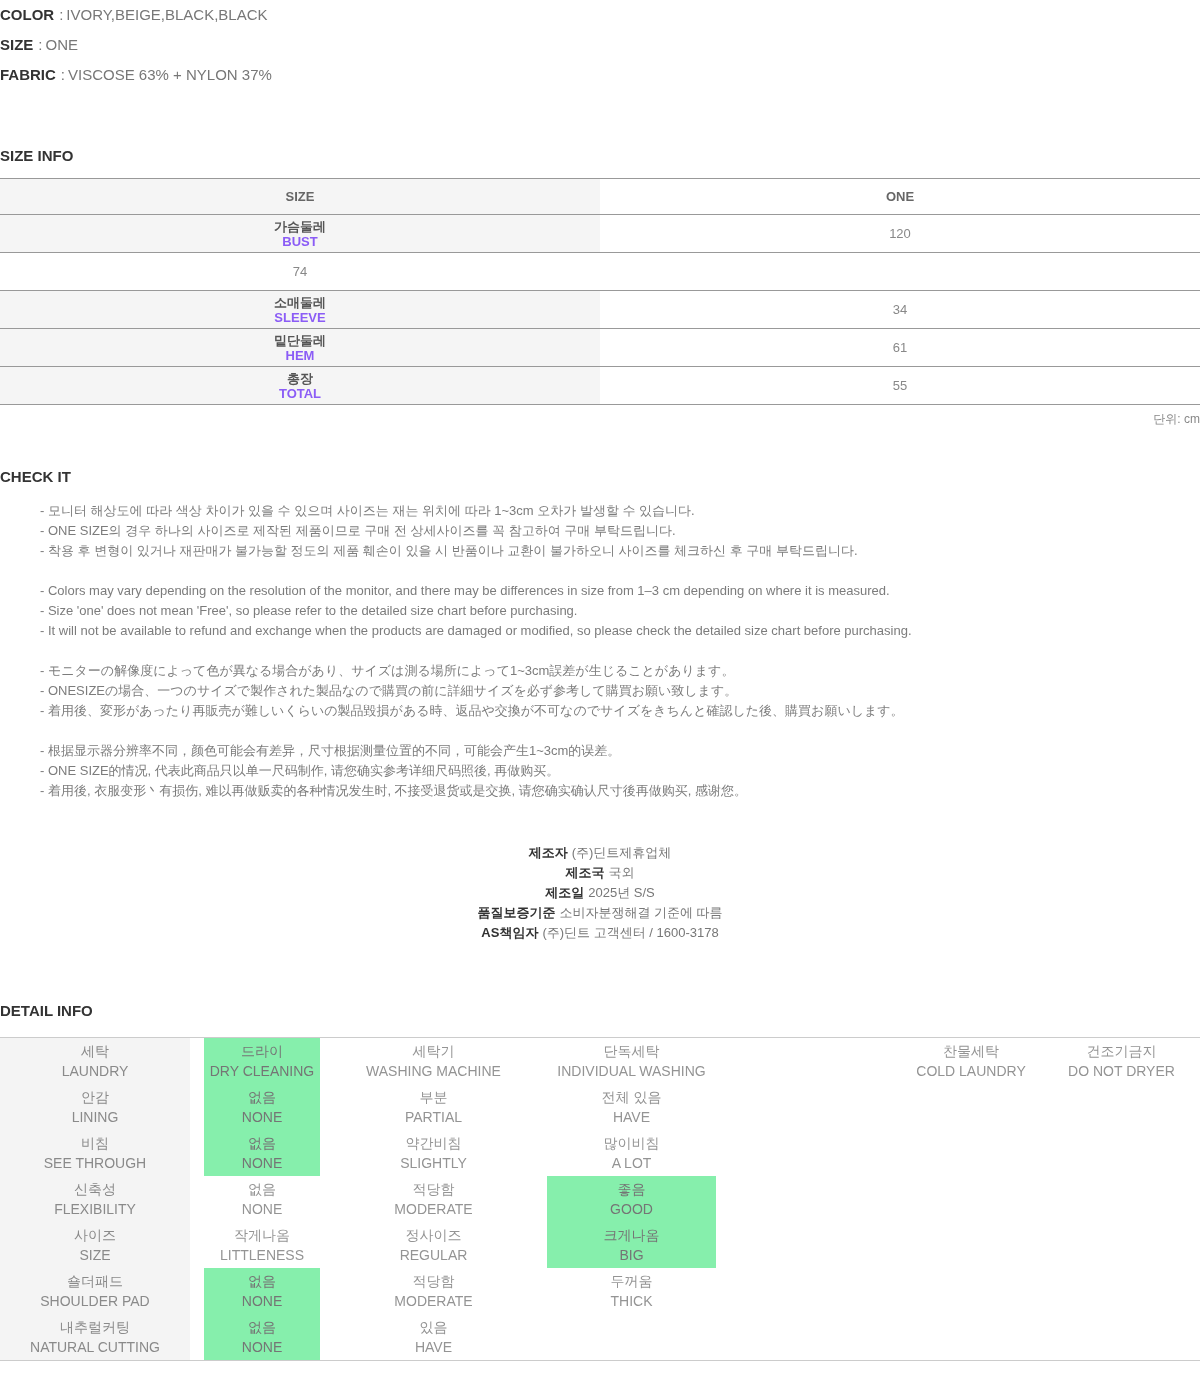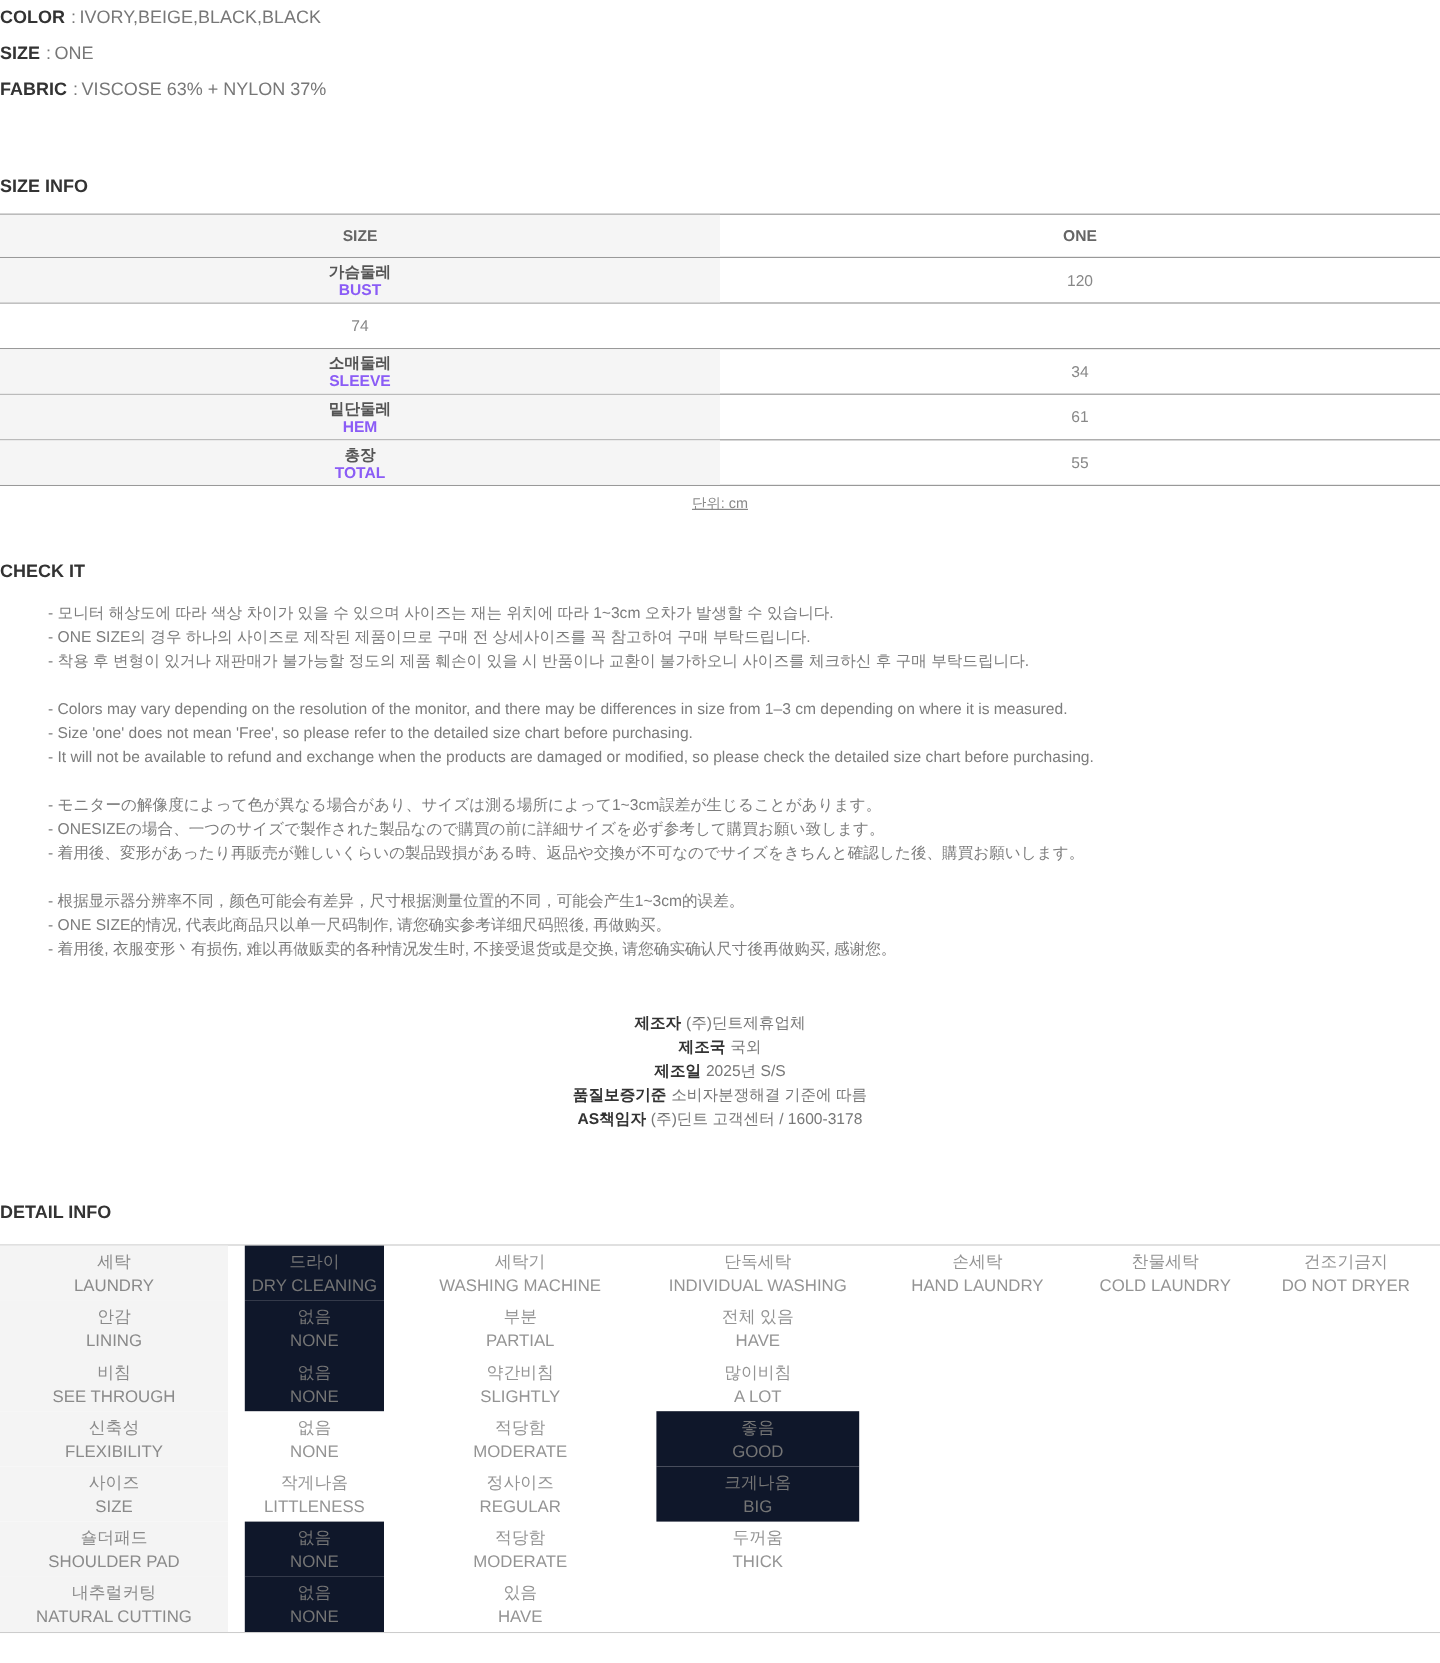--- a/index.html
+++ b/index.html
@@ -25,21 +25,21 @@
   
   .stable { margin-top: 12px; border-top: 1px solid #999; font-size: 13px; }
   .srow { display: flex; border-bottom: 1px solid #999; }
   .srow.head { height: 36px; }
   .srow.data { height: 38px; }
   .scl { width: 600px; background: #f5f5f5; display: flex; flex-direction: column; justify-content: center; text-align: center; }
   .scr { width: 600px; display: flex; flex-direction: column; justify-content: center; text-align: center; color: #888; }
   .head .scl, .head .scr { font-weight: bold; color: #666; }
   .kr { font-weight: bold; color: #555; line-height: 15px; }
   .en { font-weight: bold; color: #8b5cf6; line-height: 15px; }
-  .unit { font-size: 12px; color: #888; text-align: center; margin-top: 6px; line-height: 16px; text-decoration: underline; }
+  .unit { font-size: 12px; color: #888; text-align: right; margin-top: 6px; line-height: 16px; }
 
   
   .notes { margin-top: 14px; }
   .note-group { margin: 0 0 20px; }
   .note { font-size: 13px; line-height: 20px; color: #7c7c7c; margin: 0; padding-left: 40px; }
 
   
   .maker { margin-top: 42px; }
   .maker p { margin: 0; font-size: 13px; line-height: 20px; color: #777; text-align: center; }
   .maker b { color: #333; margin-right: 4px; }
@@ -49,21 +49,21 @@
     margin-top: 16px;
     display: grid;
     grid-template-columns: 190px 116px 199px 169px 169px 116px 157px;
     column-gap: 14px;
     grid-auto-rows: 46px;
     border-top: 1px solid #ccc;
     border-bottom: 1px solid #ccc;
   }
   .dcell { display: flex; flex-direction: column; justify-content: center; text-align: center; font-size: 14px; line-height: 20px; color: #949494; }
   .dlabel { background: #f4f4f4; color: #8a8a8a; }
-  .sel { background: #0f172a; color: #757575; }
+  .sel { background: #86efac; color: #757575; }
 </style>
 </head>
 <body>
 
 <div class="page">
 
   <section>
     <p class="spec-line">
       <span class="spec-label">COLOR</span><span class="sep">:</span><span>IVORY,BEIGE,BLACK,BLACK</span>
     </p>
@@ -165,24 +165,20 @@
         <span>DRY CLEANING</span>
       </div>
     <div class="dcell" style="grid-area:1/3">
         <span>세탁기</span>
         <span>WASHING MACHINE</span>
       </div>
     <div class="dcell" style="grid-area:1/4">
         <span>단독세탁</span>
         <span>INDIVIDUAL WASHING</span>
       </div>
-    <div class="dcell" style="grid-area:1/5">
-        <span>손세탁</span>
-        <span>HAND LAUNDRY</span>
-      </div>
     <div class="dcell" style="grid-area:1/6">
         <span>찬물세탁</span>
         <span>COLD LAUNDRY</span>
       </div>
     <div class="dcell" style="grid-area:1/7">
         <span>건조기금지</span>
         <span>DO NOT DRYER</span>
       </div>
 
     <div class="dcell dlabel" style="grid-area:2/1">

